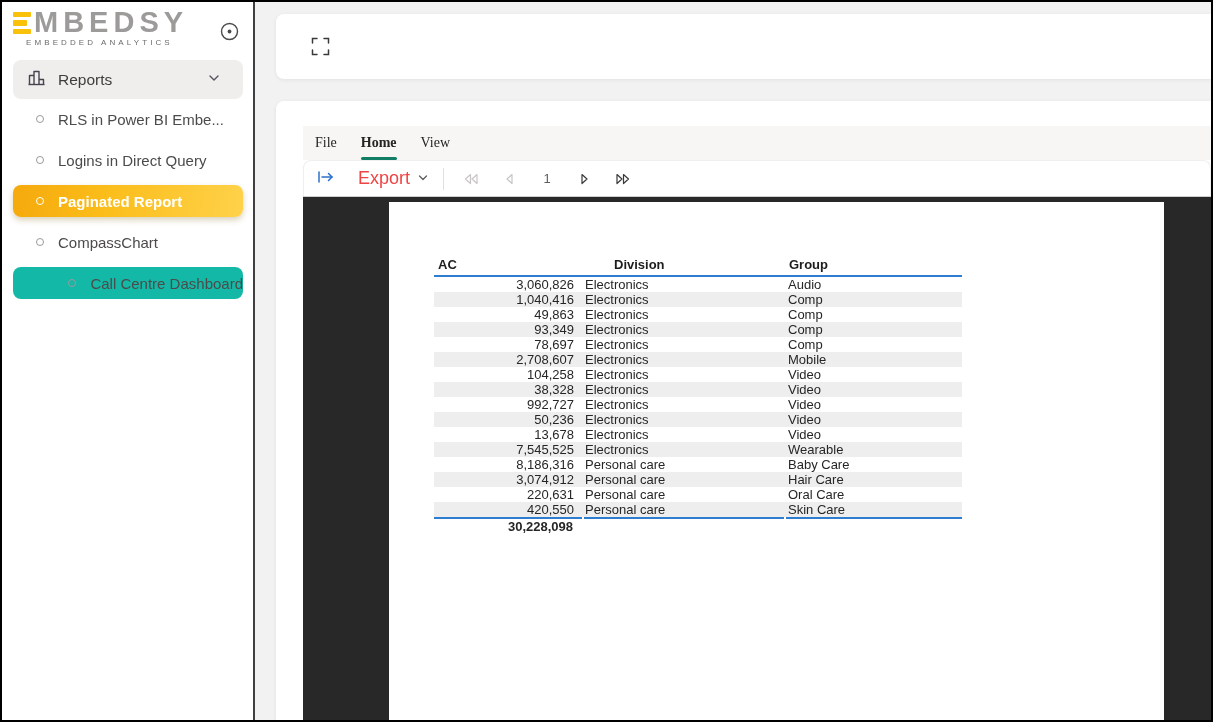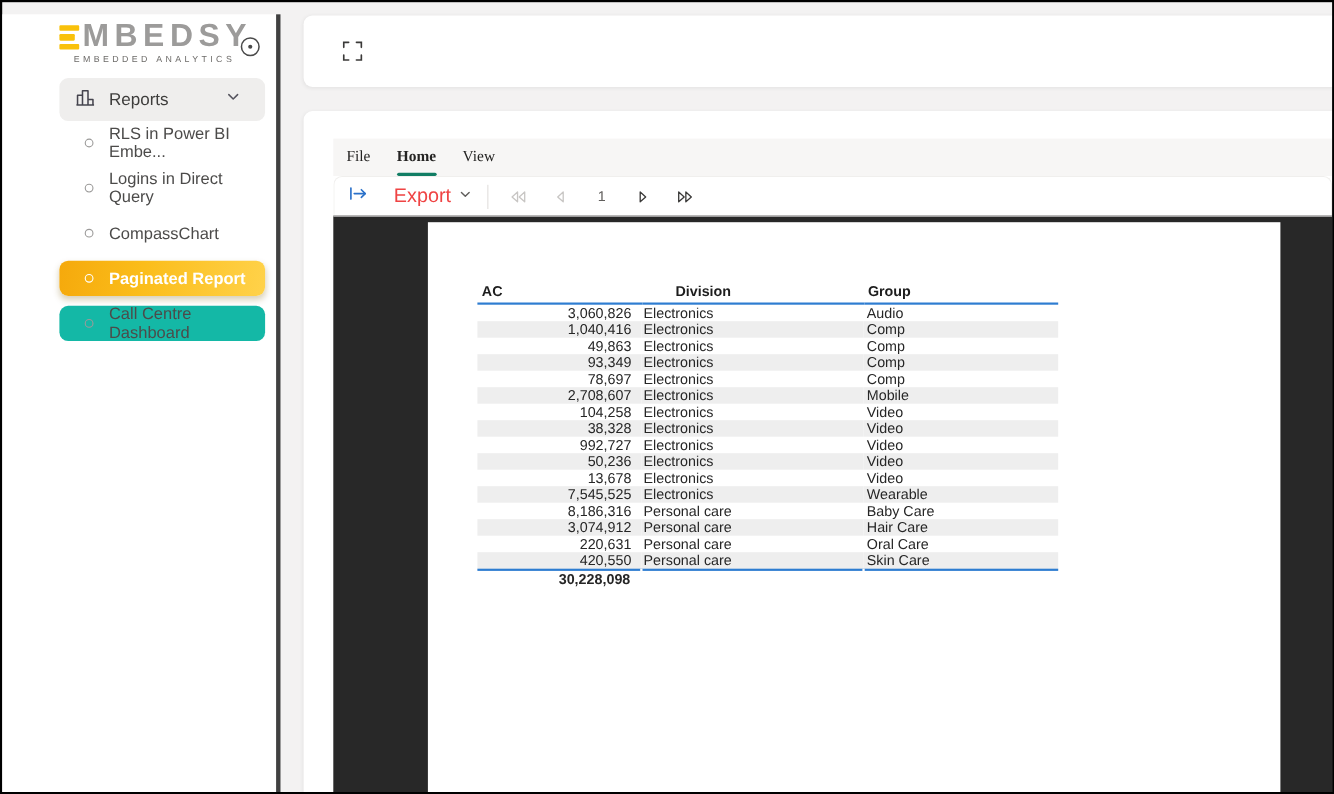--- a/index.html
+++ b/index.html
@@ -1,20 +1,20 @@
 <!DOCTYPE html>
 <html><head>
 <meta charset="utf-8">
 <style>
   * { margin:0; padding:0; box-sizing:border-box; }
   body { font-family:"Liberation Sans", sans-serif; background:#fff; }
   .viewport { position:relative; width:1213px; height:722px; border:2px solid #000; background:#f3f2f2; overflow:hidden; }
 
   
-  .sidebar { position:absolute; left:0; top:11px; bottom:0; width:253px; background:#fff; border-right:4px solid #404040;padding-left:41px; }
+  .sidebar { position:absolute; left:0; top:0; bottom:0; width:253px; background:#fff; border-right:2px solid #404040; }
   .logo-row { display:flex; align-items:flex-start; padding:8px 12px 0 11px; }
   .logo-e { display:flex; flex-direction:column; gap:3px; margin-top:2px; }
   .logo-e i { display:block; height:5.4px; border-radius:1px; background:#f9c10a; }
   .logo-e i:nth-child(1){ width:18px; }
   .logo-e i:nth-child(2){ width:14px; }
   .logo-e i:nth-child(3){ width:18px; }
   .brand { font-size:29px; font-weight:700; color:#9c9b9a; letter-spacing:5px; line-height:24px; margin-left:3px; }
   .subtitle { margin-left:24px; margin-top:4px; font-size:8px; letter-spacing:3.1px; color:#6d6b69; }
   .target-icon { position:absolute; right:14px; top:20px; width:19px; height:19px; }
 
@@ -107,27 +107,27 @@
 
     <div class="menu">
       <div class="menu-item">
           <span class="bullet"></span>
           <span class="mi-label">RLS in Power BI Embe...</span>
         </div>
         <div class="menu-item">
           <span class="bullet"></span>
           <span class="mi-label">Logins in Direct Query</span>
         </div>
+        <div class="menu-item selected">
+          <span class="bullet"></span>
+          <span class="mi-label">Paginated Report</span>
+        </div>
         <div class="menu-item">
           <span class="bullet"></span>
           <span class="mi-label">CompassChart</span>
-        </div>
-        <div class="menu-item selected">
-          <span class="bullet"></span>
-          <span class="mi-label">Paginated Report</span>
         </div>
         <div class="menu-item highlighted">
           <span class="bullet"></span>
           <span class="mi-label">Call Centre Dashboard</span>
         </div>
     </div>
   </aside>
 
   <div class="top-card">
     <span class="fullscreen-btn">

